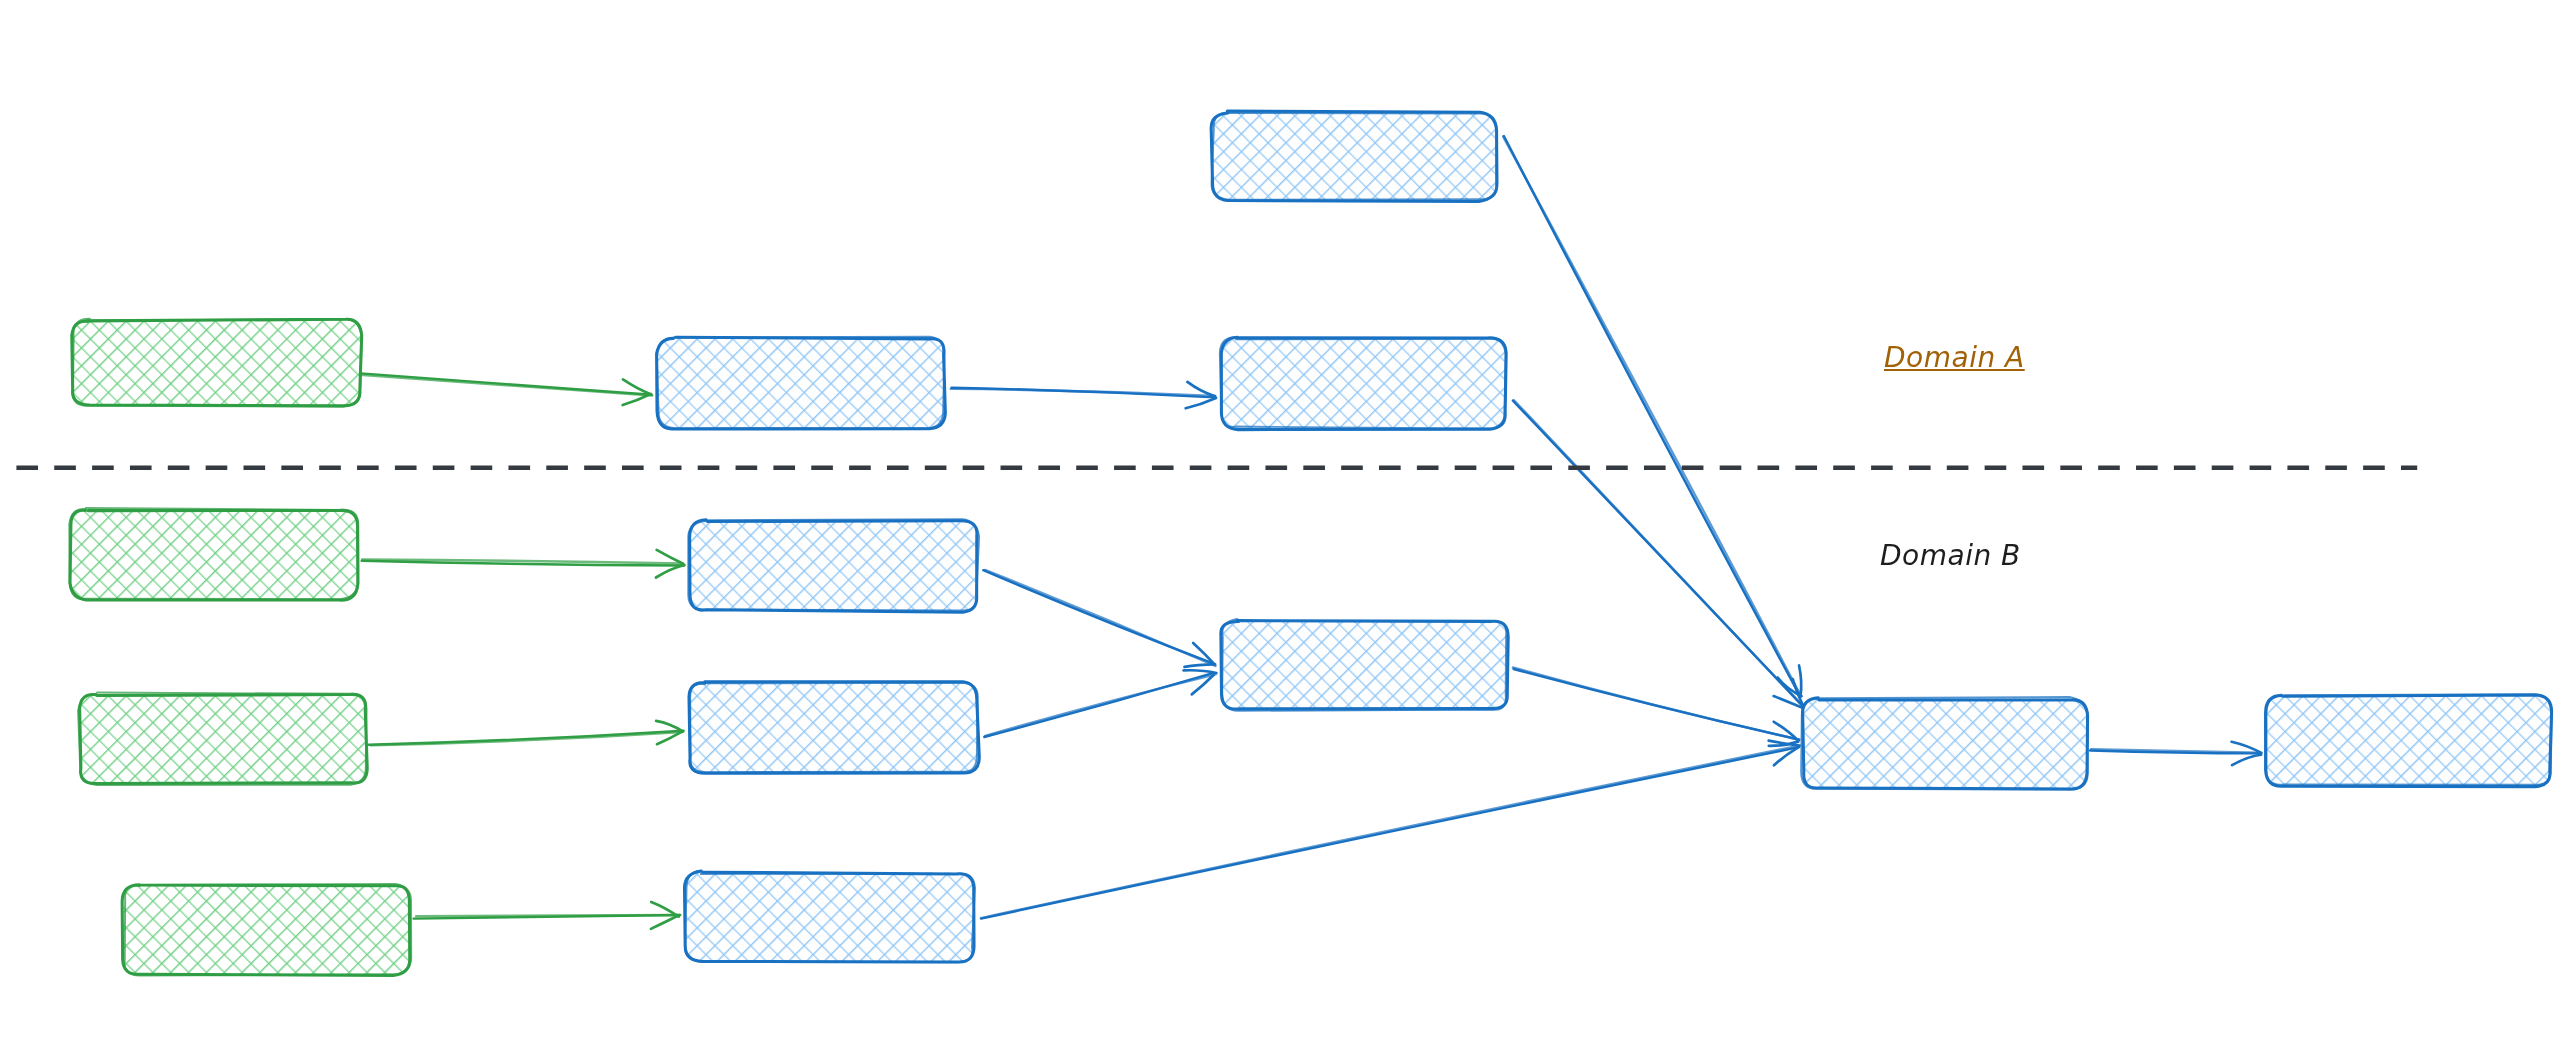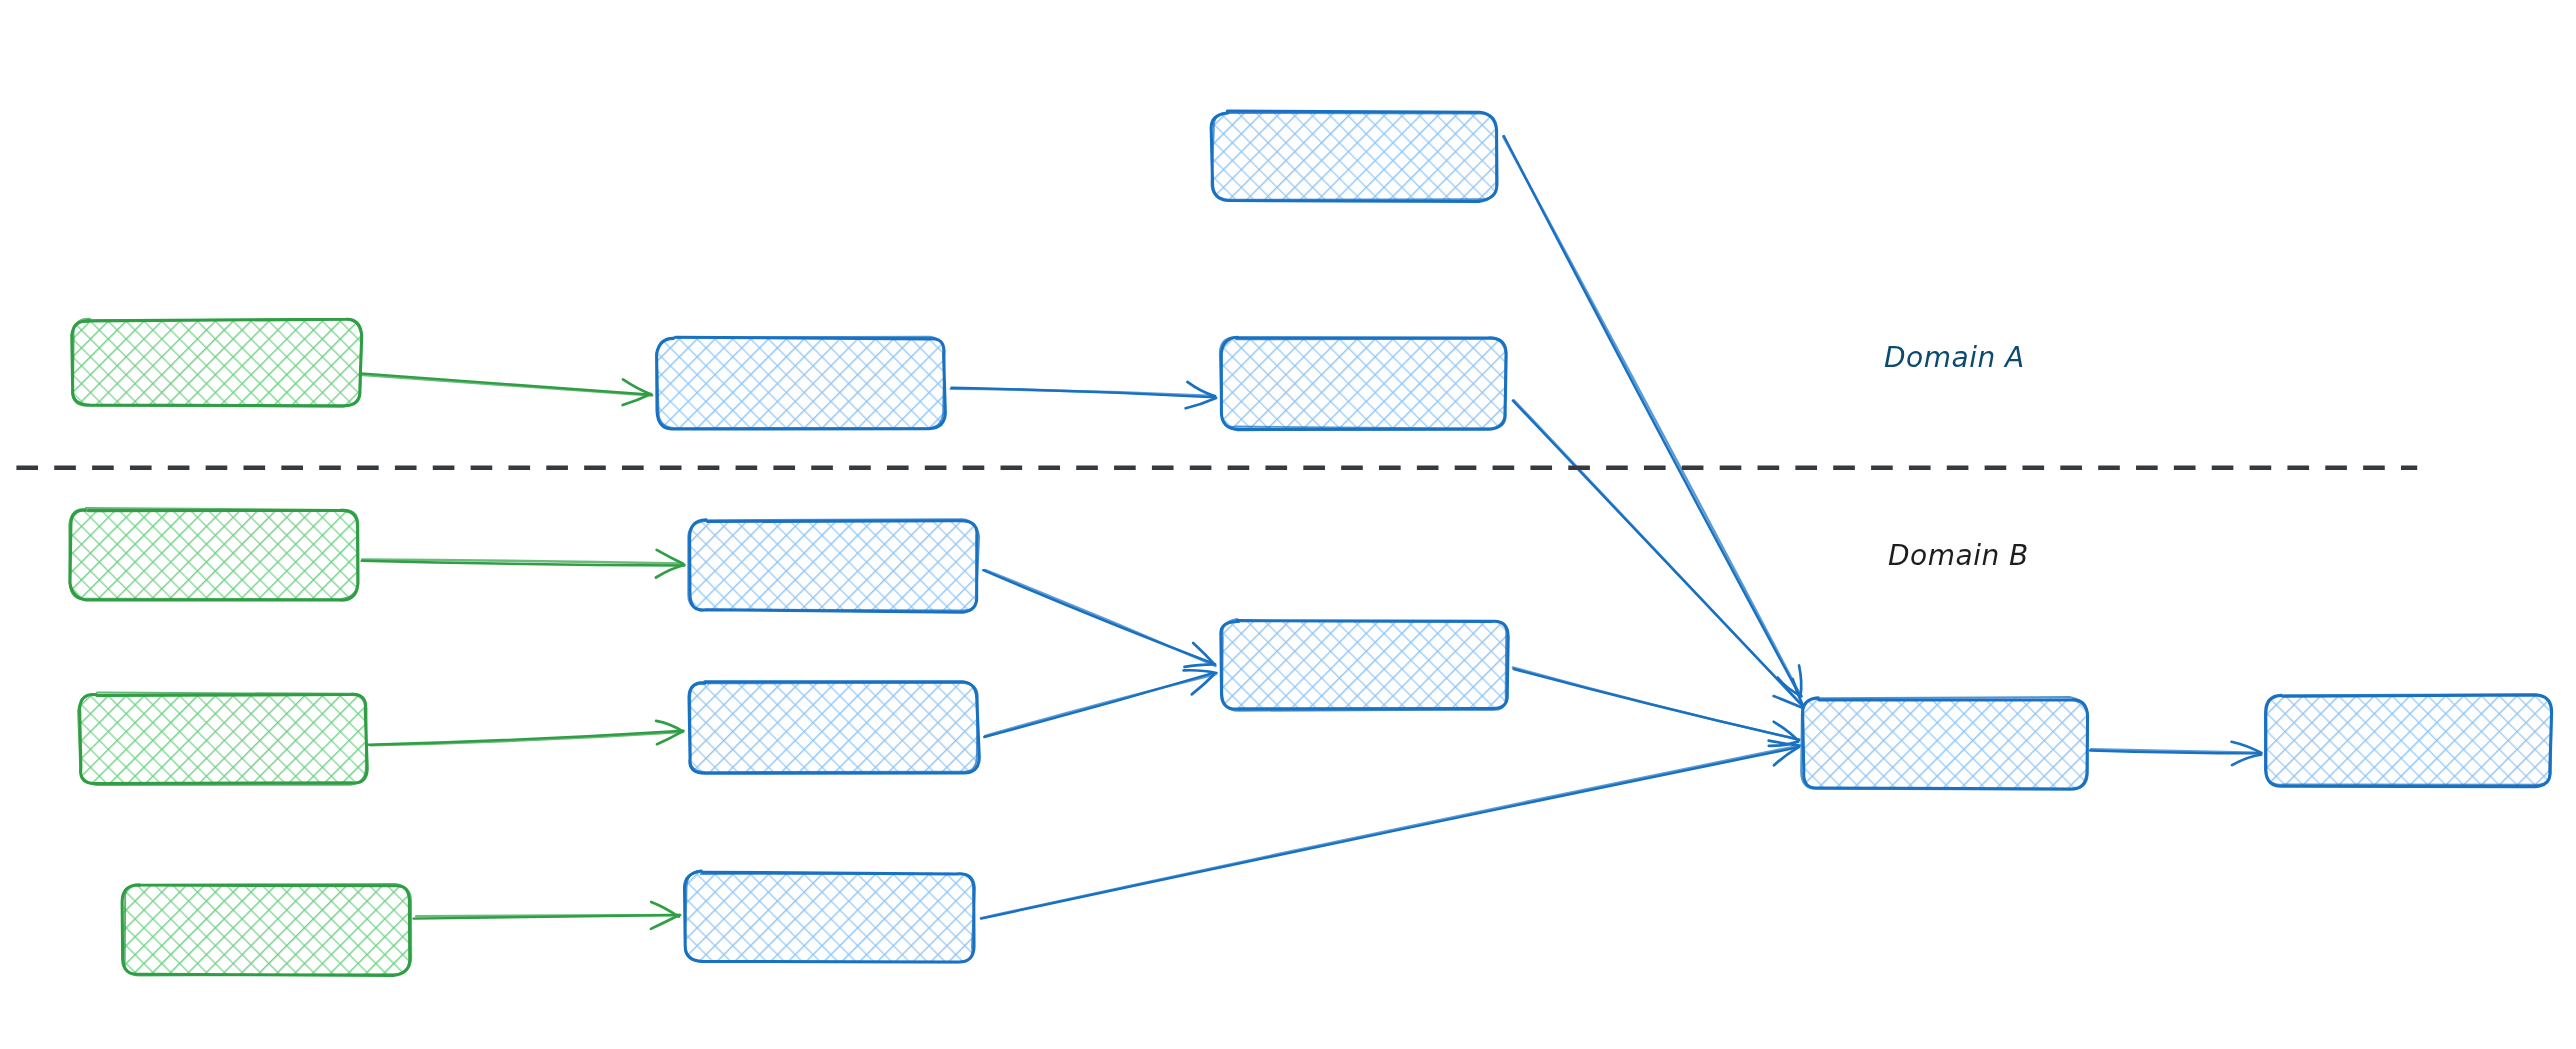--- a/index.html
+++ b/index.html
@@ -226,17 +226,17 @@
           <rect x="2515" y="772" width="315" height="100" rx="18" ry="18" fill="url(#hatch-blue2)" fill-opacity="0.8"></rect>
           <path d="M 2533.1230897912396 772.5487413417309 L 2813.754916574226 771.135048103768 Q 2831.4357912078667 772.0550706872042 2831.1291902555754 790.427754403198 L 2829.1001527790445 855.042357064617 Q 2831.277780343535 871.2709489827374 2813.1177370084997 872.880912972745 L 2532.9647493370644 872.3474443445668 Q 2514.515106392519 873.6660509125637 2513.779159736903 854.4650530944881 L 2513.7381648543 790.96704546342 Q 2513.870201206519 772.067137730991 2531.3039156437403 771.6081490985156" stroke="#1971c2" stroke-width="3.4" fill="none" stroke-linecap="round" stroke-linejoin="round" opacity="1"></path>
           <path d="M 2534.3213724627726 771.388676500874 L 2813.276867534163 770.2132252216401 Q 2831.0915454402993 772.4945903311924 2830.9213284982 791.2185035242785 L 2830.3764993200903 853.9330996998274 Q 2830.373927832662 871.1553466324486 2812.875601340586 870.9043605330886 L 2533.477686942684 870.4191849709578 Q 2514.0141805771805 872.8831486476041 2514.6535186774345 852.8944938662902 L 2514.653367722711 790.8559632790535 Q 2515.630999327838 770.2047528743766 2531.7297295097865 772.5036757241486" stroke="#1971c2" stroke-width="2.2" fill="none" stroke-linecap="round" stroke-linejoin="round" opacity="0.75"></path>
         </g>
       </g>
     <g id="divider-layer">
         <line x1="18" y1="519" x2="2682" y2="519" stroke="#343a40" stroke-width="5" stroke-dasharray="24 18" stroke-linecap="butt"></line>
       </g>
   </svg>
 
-  <div class="domain-label" id="label-domain-a" style="left: 1884px; top: 341px; color: #0c4a6e;">Domain A</div>
-  <div class="domain-label" id="label-domain-b" style="left: 1880px; top: 539px; color: rgb(30, 30, 30); margin-left: 8px;">Domain B</div>
+  <div class="domain-label" id="label-domain-a" style="left: 1884px; top: 341px; color: #a16207; text-decoration: underline;">Domain A</div>
+  <div class="domain-label" id="label-domain-b" style="left: 1880px; top: 539px; color: rgb(30, 30, 30);">Domain B</div>
 
 </div>
 
 
 </body></html>

